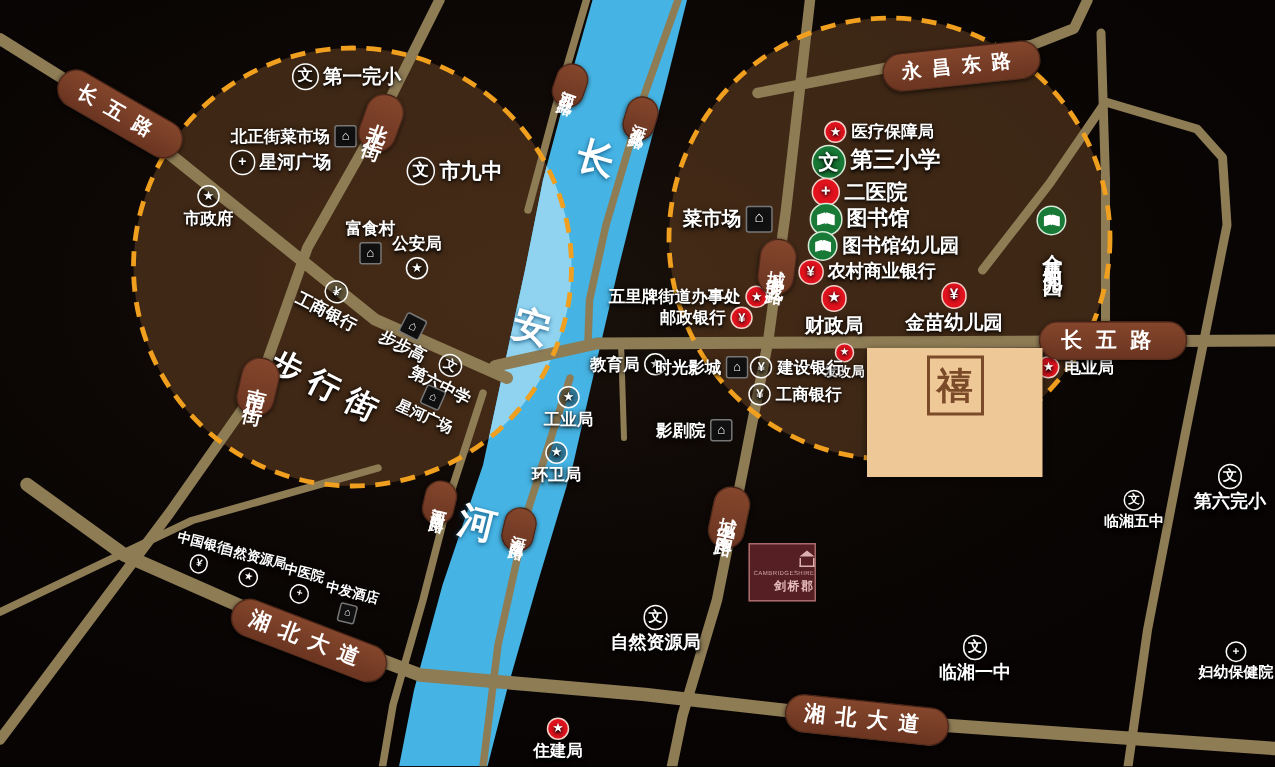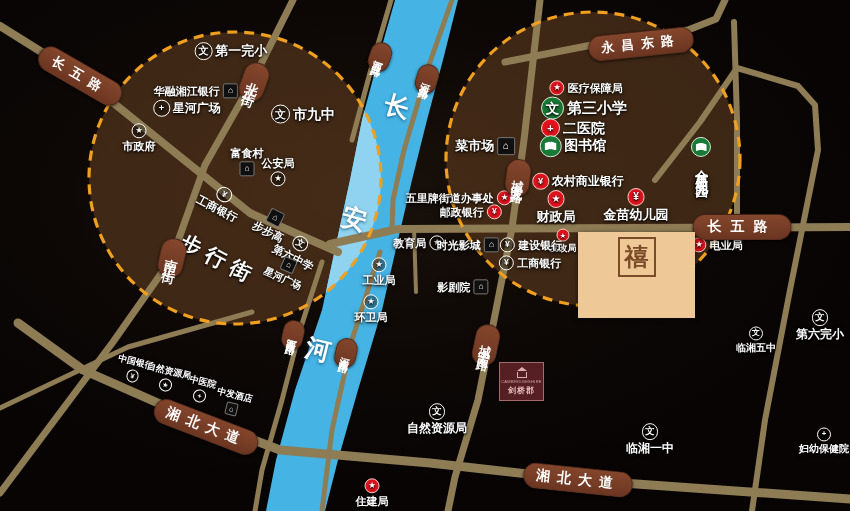--- a/index.html
+++ b/index.html
@@ -39,21 +39,21 @@
           z-index:5;text-align:center;box-shadow:0 1px 5px rgba(0,0,0,.55)}
   .seal{width:34px;height:36px;margin:5px auto 2px;border:2px solid #7b4a28;
         display:flex;align-items:center;justify-content:center}
   .seal-char{font-size:24px;line-height:1;color:#7b4a28;font-weight:bold;
              font-family:"DejaVu Serif","Liberation Serif",serif}
   .g-en{font-size:11px;letter-spacing:1.5px;color:#6b4226;font-weight:bold}
   .g-cn{font-size:16px;letter-spacing:2px;color:#6b4226;font-weight:bold;margin-top:1px}
 
   .cbs{position:absolute;left:499px;top:362px;width:43px;height:37px;background:#551f24;
        border:1px solid #a76a6a;z-index:5;display:flex;flex-direction:column;
-       align-items:center;justify-content:center;gap:1px}
+       align-items:flex-end;justify-content:center;gap:1px}
   .cbs-roof{width:0;height:0;border-left:5px solid transparent;border-right:5px solid transparent;
             border-bottom:4px solid #dcb0b0}
   .cbs-body{width:8px;height:5px;border:1px solid #dcb0b0;border-top:none}
   .cbs-en{font-size:4px;color:#d8a8a8;letter-spacing:.3px}
   .cbs-cn{font-size:8px;color:#e6bcbc;font-weight:bold;letter-spacing:1px}
 </style>
 </head>
 <body>
 
 <div class="map">
@@ -85,21 +85,21 @@
       <circle cx="593" cy="159" r="147" fill="none" stroke="#f0a01e" stroke-width="3.2" stroke-dasharray="10 7"></circle>
     </svg>
 
   <div id="labels">
       <div class="place ip-l" style="left: 231px; top: 51px; font-size: 13px; transform: translate(-50%, -50%);">
         <span class="ic ic-school col-w">文</span>
         <span class="txt">第一完小</span>
       </div>
       <div class="place ip-r" style="left: 196px; top: 91px; font-size: 11px; transform: translate(-50%, -50%);">
         <span class="ic ic-building col-w">⌂</span>
-        <span class="txt">华融湘江银行</span>
+        <span class="txt">北正街菜市场</span>
       </div>
       <div class="place ip-l" style="left: 187px; top: 108px; font-size: 12px; transform: translate(-50%, -50%);">
         <span class="ic ic-hospital col-w">+</span>
         <span class="txt">星河广场</span>
       </div>
       <div class="place ip-l" style="left: 303px; top: 114px; font-size: 14px; transform: translate(-50%, -50%);">
         <span class="ic ic-school col-w">文</span>
         <span class="txt">市九中</span>
       </div>
       <div class="place ip-t" style="left: 139px; top: 138px; font-size: 11px; transform: translate(-50%, -50%);">
@@ -143,20 +143,26 @@
       </div>
       <div class="place ip-l" style="left: 573px; top: 128px; font-size: 14px; transform: translate(-50%, -50%);">
         <span class="ic ic-hospital col-r">+</span>
         <span class="txt">二医院</span>
       </div>
       <div class="place ip-l" style="left: 573px; top: 146px; font-size: 14px; transform: translate(-50%, -50%);">
         <span class="ic ic-book col-g">
           <i class="bookshape"></i>
         </span>
         <span class="txt">图书馆</span>
+      </div>
+      <div class="place ip-l" style="left: 589px; top: 164px; font-size: 13px; transform: translate(-50%, -50%);">
+        <span class="ic ic-book col-g">
+          <i class="bookshape"></i>
+        </span>
+        <span class="txt">图书馆幼儿园</span>
       </div>
       <div class="place ip-l" style="left: 578px; top: 181px; font-size: 12px; transform: translate(-50%, -50%);">
         <span class="ic ic-bank col-r">¥</span>
         <span class="txt">农村商业银行</span>
       </div>
       <div class="place ip-t vert" style="left: 701px; top: 158px; font-size: 13px; transform: translate(-50%, -50%);">
         <span class="ic ic-book col-g">
           <i class="bookshape"></i>
         </span>
         <span class="txt">金苗幼儿园</span>

